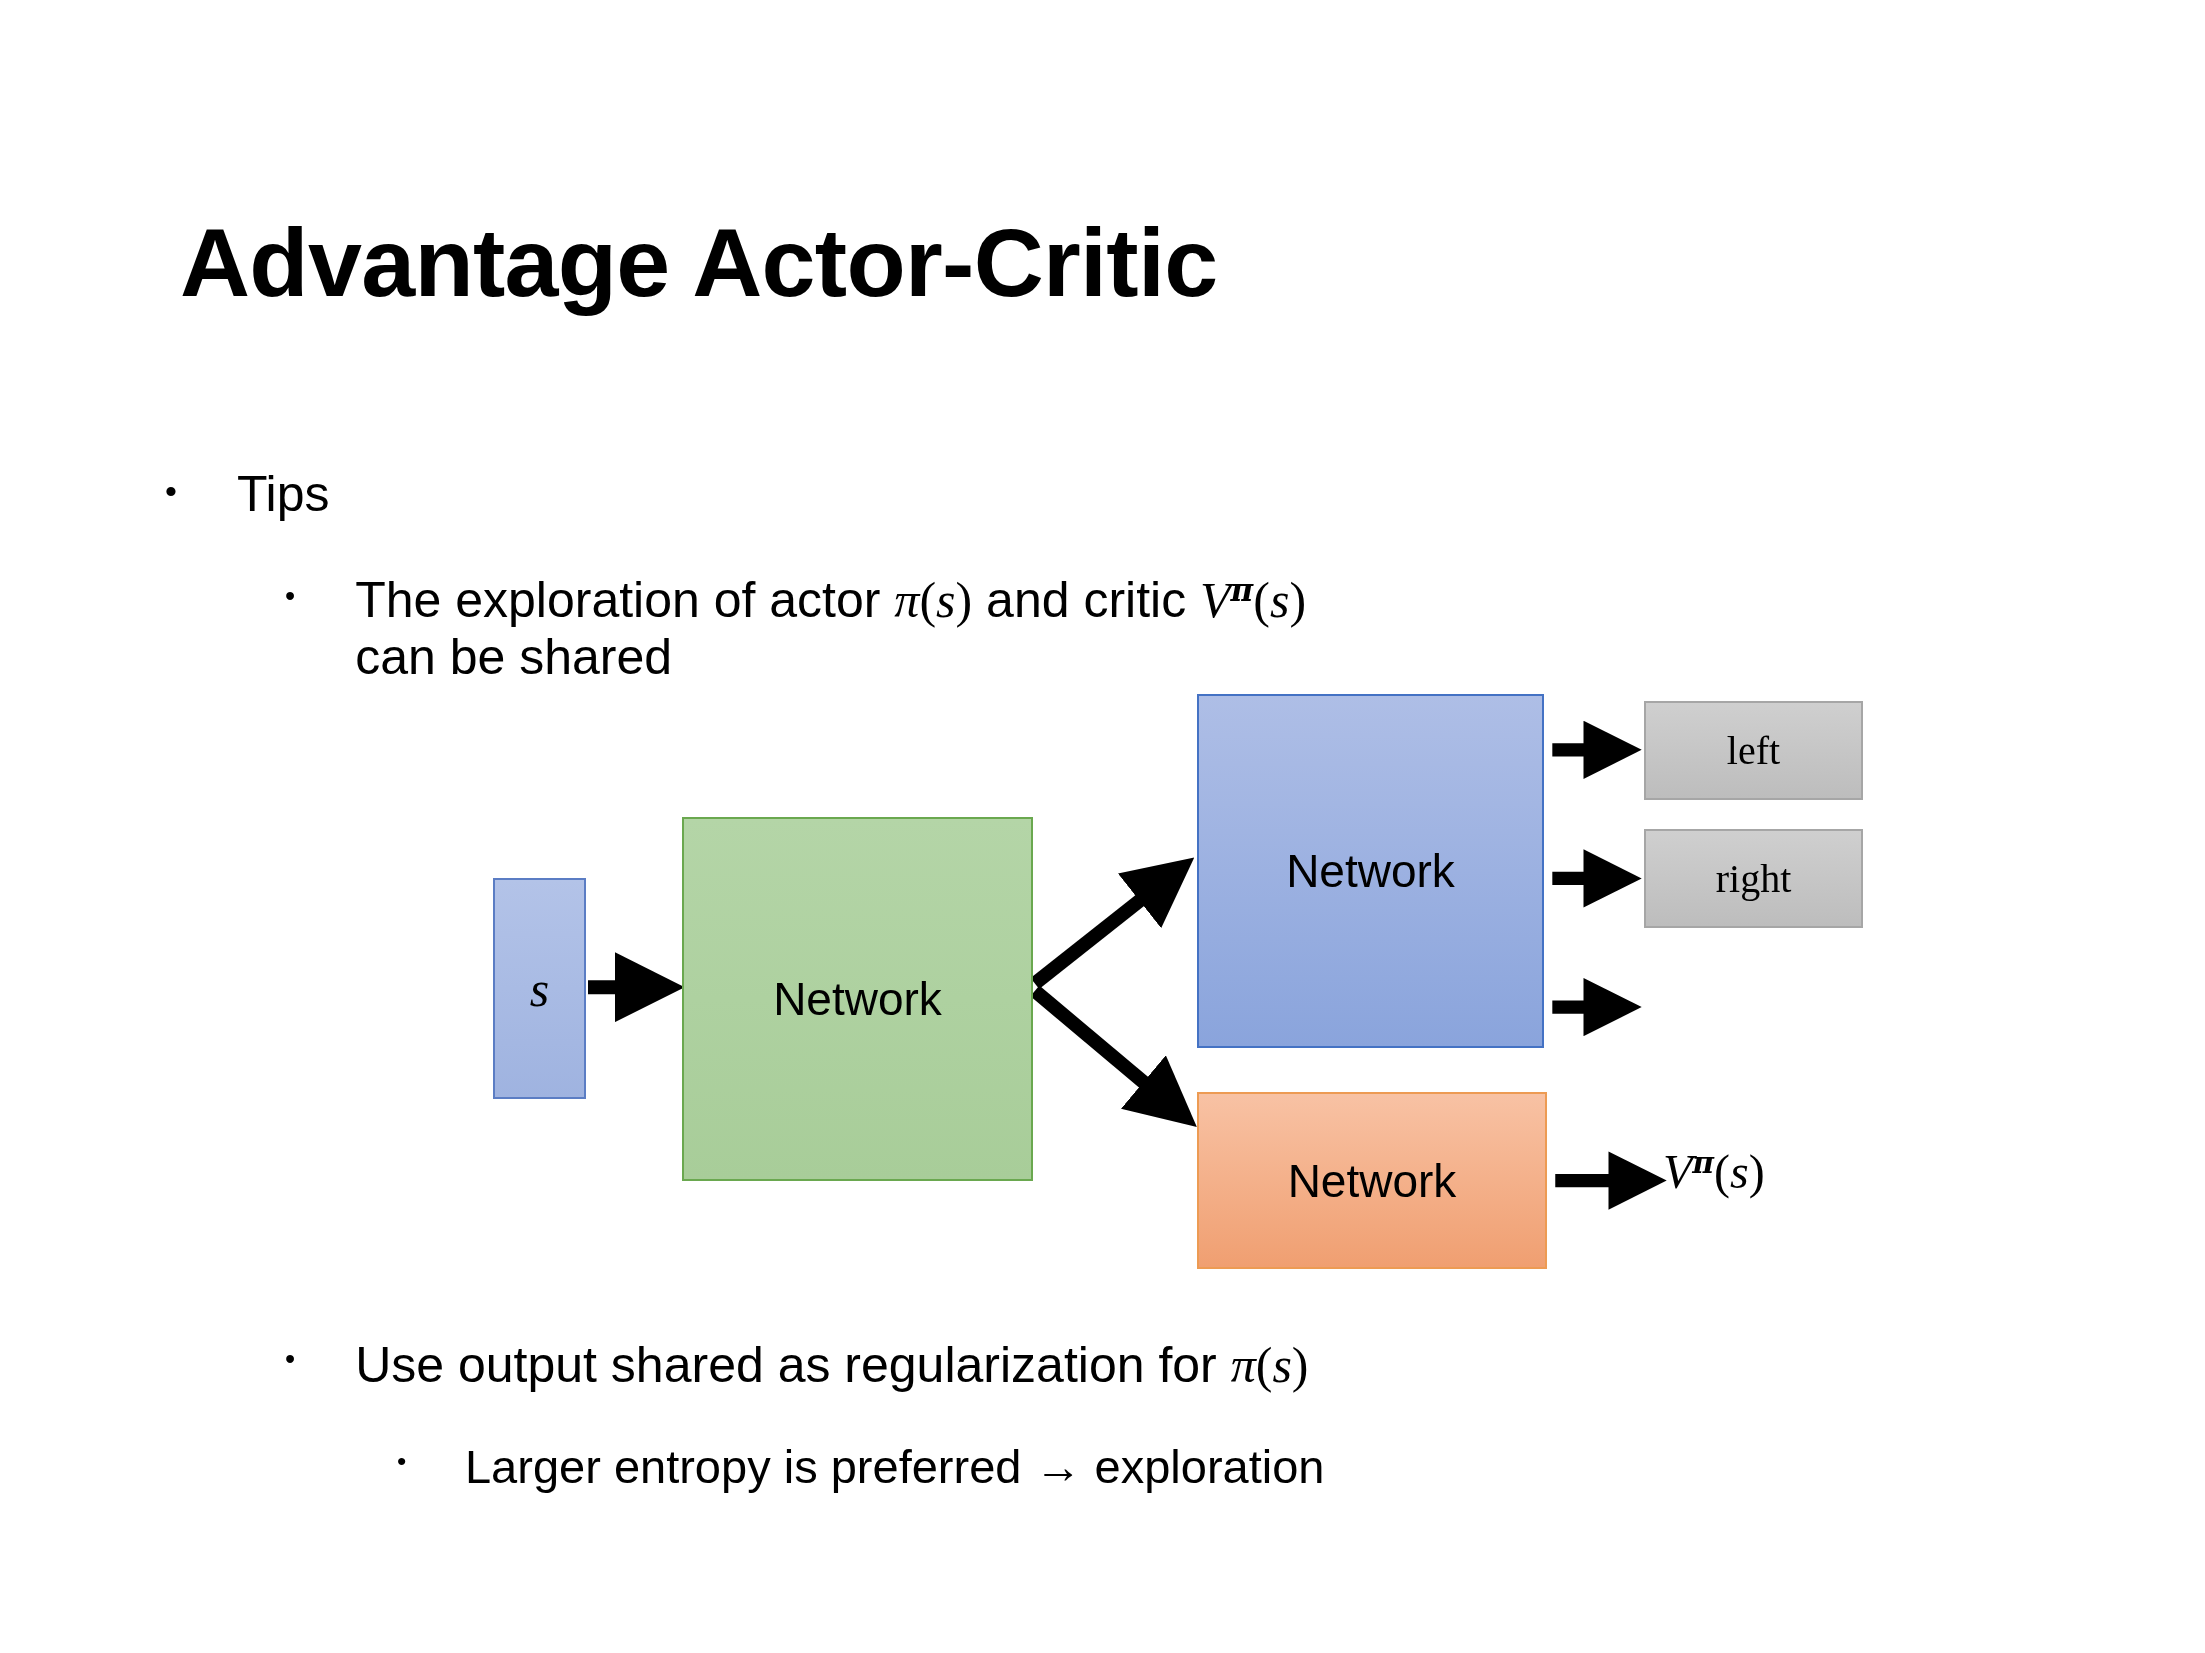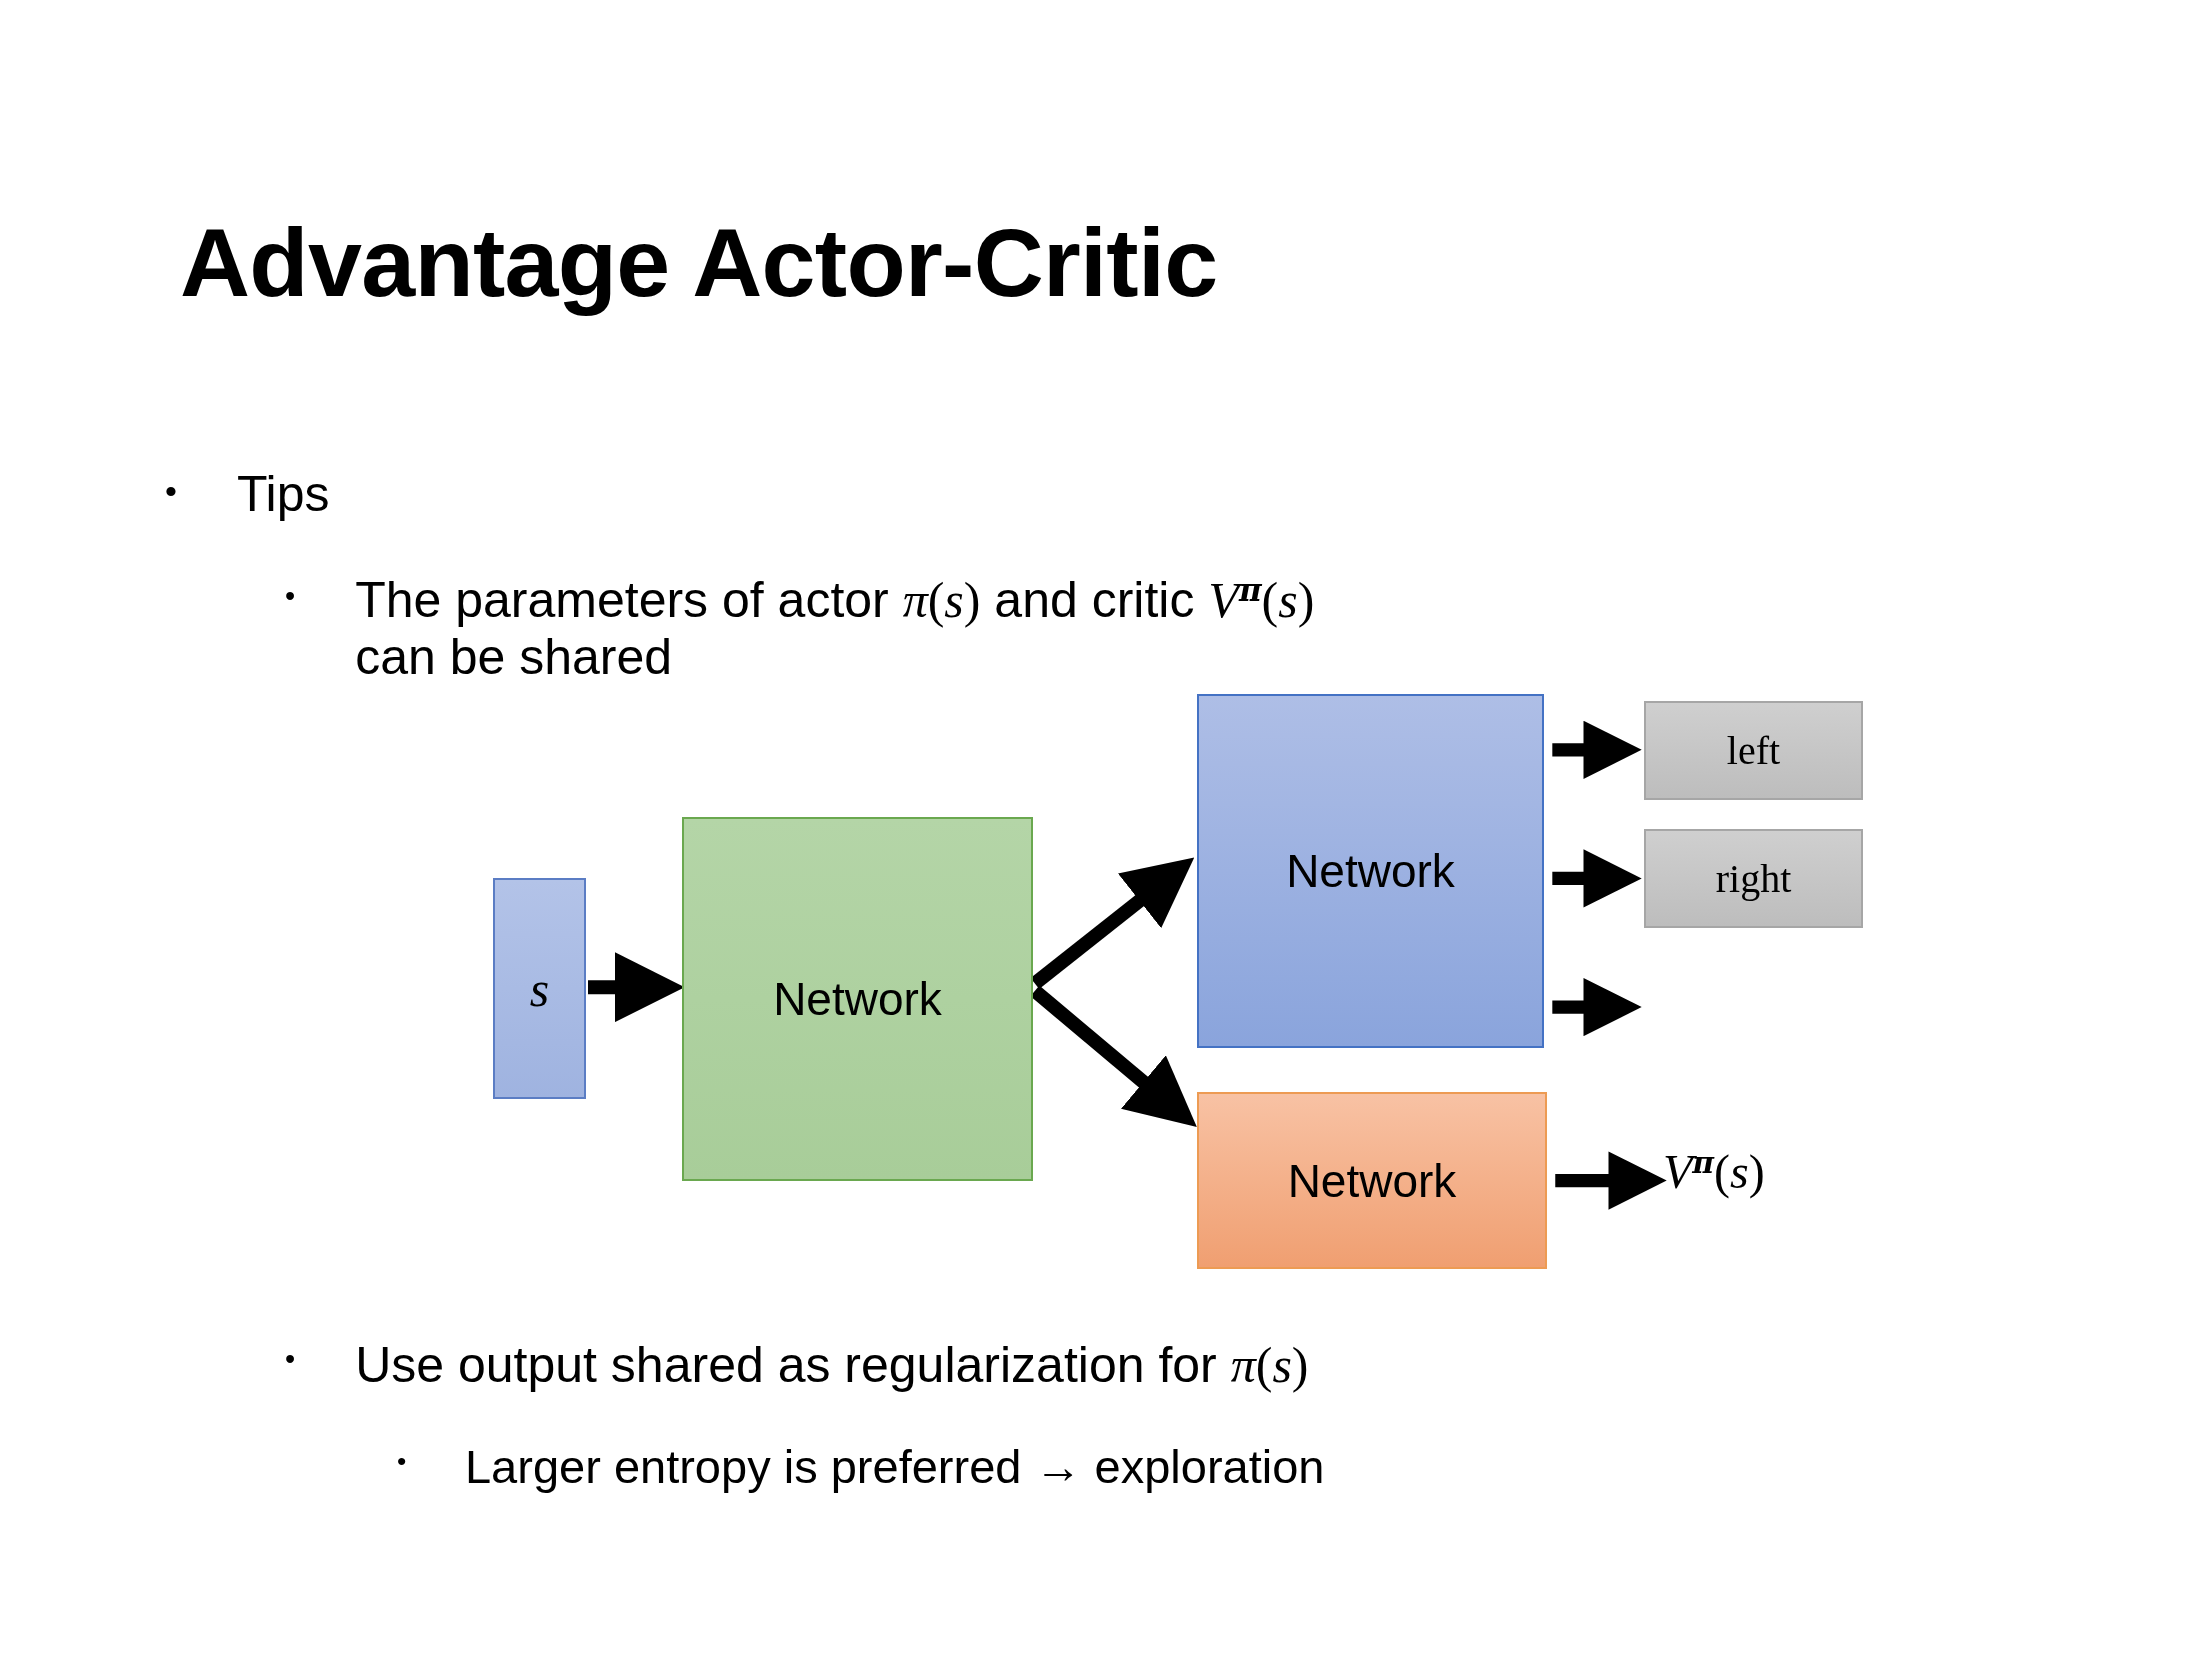--- a/index.html
+++ b/index.html
@@ -200,21 +200,21 @@
   <div class="slide-title">Advantage Actor-Critic</div>
 
   <div class="bullet b-tips">
     <span class="dot">•</span>
     <span class="btext">Tips</span>
   </div>
 
   <div class="bullet b-params">
     <span class="dot">•</span>
     <span class="btext">
-      <span>The parameters of actor </span><span class="math">π<span class="paren">(</span>s<span class="paren">)</span></span><span>  and critic </span><span class="math">V<sup class="pi-sup">π</sup><span class="paren">(</span>s<span class="paren">)</span></span><br>
+      <span>The exploration of actor </span><span class="math">π<span class="paren">(</span>s<span class="paren">)</span></span><span>  and critic </span><span class="math">V<sup class="pi-sup">π</sup><span class="paren">(</span>s<span class="paren">)</span></span><br>
       <span>can be shared</span>
     </span>
   </div>
 
   <div class="bullet b-entropy">
     <span class="dot">•</span>
     <span class="btext"><span>Use output shared as regularization for </span><span class="math">π<span class="paren">(</span>s<span class="paren">)</span></span></span>
   </div>
 
   <div class="bullet b-larger">

